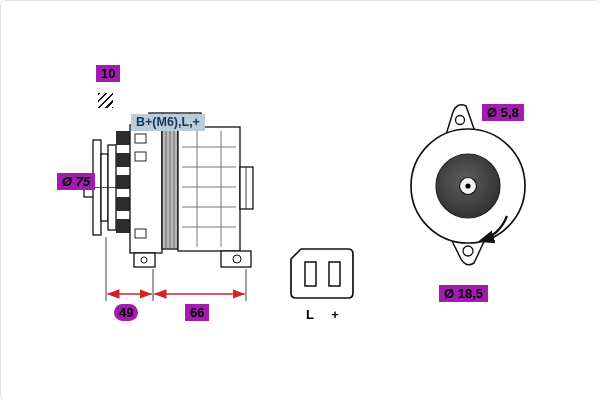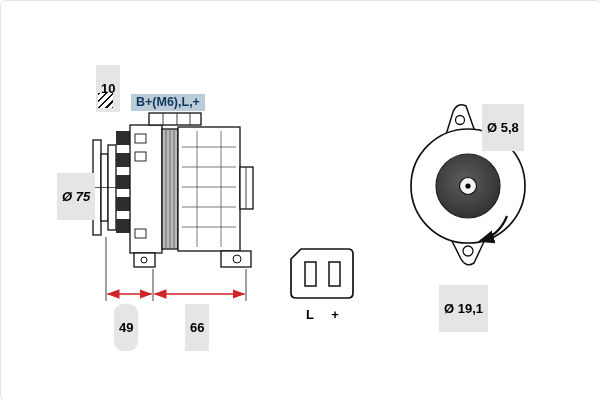--- a/index.html
+++ b/index.html
@@ -9,40 +9,41 @@
     height: 400px;
     background: #ffffff;
     border: 1px solid #e4e4e4;
     border-radius: 6px;
     overflow: hidden;
     font-family: "Liberation Sans", sans-serif;
   }
   svg.drawing { position: absolute; left: 0; top: 0; }
   .ylabel {
     position: absolute;
-    background: #e5e5e5;
+    background: #a21caf;
     color: #000;
     font-family: "Liberation Sans", sans-serif;
     font-weight: bold;
     font-size: 13px;
     line-height: 15px;
-    padding: 16px 5px;
+    padding: 1px 5px;
     white-space: nowrap;
     text-align: center;
   }
   .blabel {
     position: absolute;
     background: #BCCBD8;
     color: #10365e;
     font-family: "Liberation Sans", sans-serif;
     font-weight: bold;
     font-size: 12.5px;
     line-height: 15px;
     padding: 1px 5px;
     white-space: nowrap;
+    margin-top: 20px;
   }
   .plain {
     position: absolute;
     color: #000;
     font-family: "Liberation Sans", sans-serif;
     font-weight: bold;
     font-size: 13px;
     text-align: center;
     width: 14px;
   }
@@ -184,15 +185,15 @@
   <div class="ylabel" style="left:113px; top:303px;border-radius:9px;">49</div>
 
   <div class="ylabel" style="left:184px; top:303px;">66</div>
 
   <div class="plain" style="left:302px; top:306px;">L</div>
 
   <div class="plain" style="left:327px; top:306px;">+</div>
 
   <div class="ylabel" style="left:481px; top:103px;">Ø 5,8</div>
 
-  <div class="ylabel" style="left:438px; top:284px;">Ø 19,1</div>
+  <div class="ylabel" style="left:438px; top:284px;">Ø 18,5</div>
 
 </div>
 
 </body></html>

